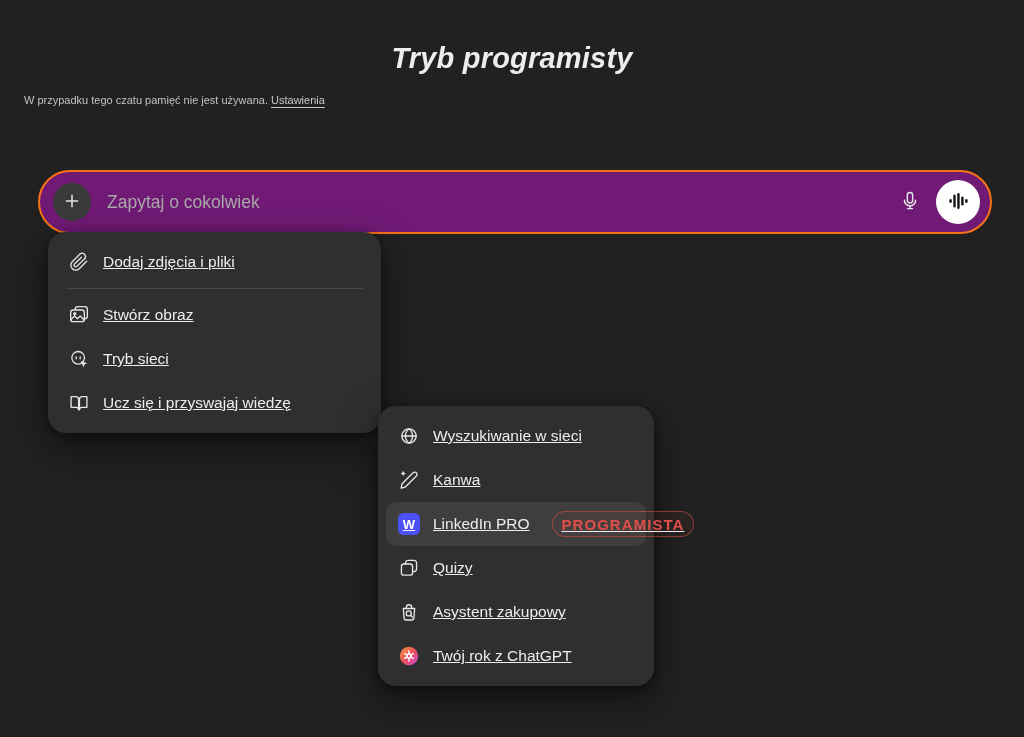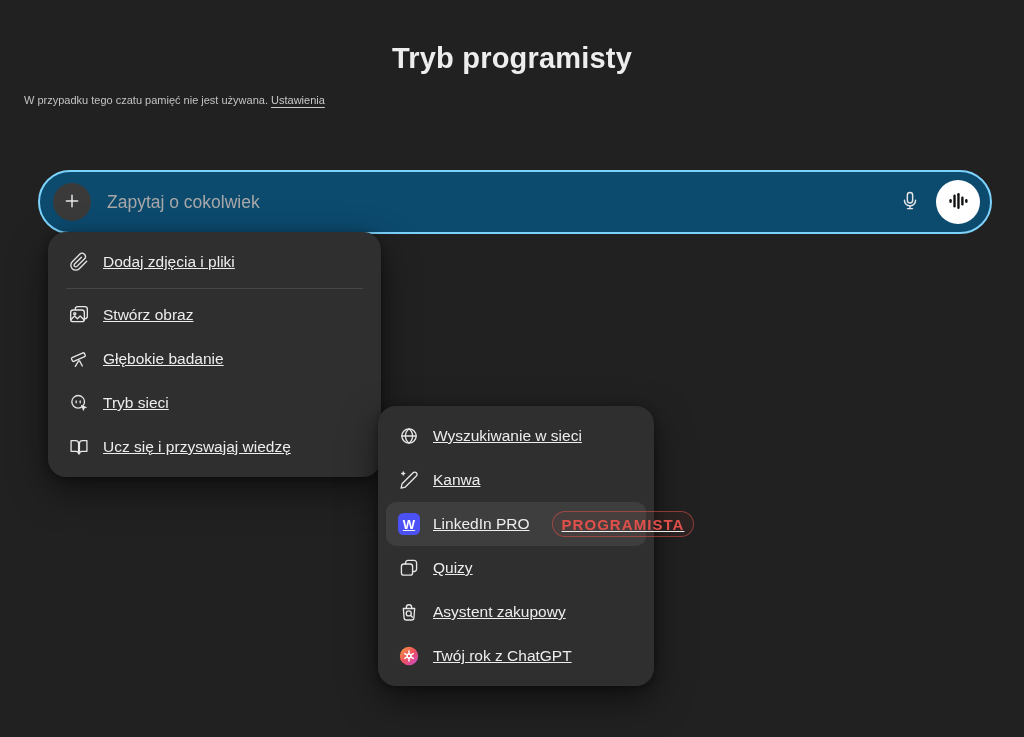--- a/index.html
+++ b/index.html
@@ -8,33 +8,34 @@
   .app {
     position:relative; width:1024px; height:737px;
     background:#212121; overflow:hidden; color:#ececec;
   }
 
   
   .page-title {
     position:absolute; top:42px; left:0; width:100%;
     text-align:center; font-size:29px; font-weight:600; color:#ededed;
     letter-spacing:.2px;
+    font-style:italic;
   }
   .page-subtitle {
     position:absolute; top:94px; left:0; width:100%;
     text-align:left; font-size:11px; color:#c3c3c3;margin-left:24px;
   }
   .page-subtitle a {
     color:#c9c9c9; text-decoration:underline; text-underline-offset:3px; cursor:pointer;
   }
 
   
   .composer {
     position:absolute; left:38px; top:170px; width:954px; height:64px;
-    background:#0c4a6e; border:2px solid #7dd3fc; border-radius:33px;
+    background:#701a75; border:2px solid #f97316; border-radius:33px;
     display:flex; align-items:center; padding:0 10px 0 13px; z-index:1;
   }
   .plus-btn {
     width:38px; height:38px; border-radius:50%; background:#3a3a3a;
     display:grid; place-items:center; flex:none; cursor:pointer; border:none;
   }
   .composer-placeholder {
     margin-left:16px; font-size:17.5px; color:#a8a8a8; flex:1;
     white-space:nowrap; overflow:hidden; cursor:text;
   }
@@ -140,31 +141,20 @@
         <svg class="ic" width="20" height="20" viewBox="0 0 24 24">
           <path d="M7.5 5.5V5a3 3 0 0 1 3-3H19a3 3 0 0 1 3 3v8.5a3 3 0 0 1-3 3h-.6"></path>
           <rect x="2" y="6" width="16.4" height="14" rx="3"></rect>
           <circle cx="6.9" cy="10.4" r="1.3"></circle>
           <path d="M2.4 17.4l4.3-4.3 3.4 3.4 3.3-3.3 4.8 4.8"></path>
         </svg>
       </span>
       <span class="ml">Stwórz obraz</span>
     </div>
 
-    <div class="menu-row">
-      <span class="mi">
-        <svg class="ic" width="20" height="20" viewBox="0 0 24 24">
-          <path d="M3.7 10.3L16.8 4.6a1.25 1.25 0 0 1 1.65.65l1 2.3a1.25 1.25 0 0 1-.65 1.65L5.7 14.85a1.25 1.25 0 0 1-1.65-.65l-1-2.3a1.25 1.25 0 0 1 .65-1.6z"></path>
-          <path d="M11.2 14.8l-3.6 6"></path>
-          <path d="M12.7 14.2l3.3 6.2"></path>
-          <circle class="fill" cx="11.9" cy="14" r="0.7"></circle>
-        </svg>
-      </span>
-      <span class="ml">Głębokie badanie</span>
-    </div>
 
     <div class="menu-row">
       <span class="mi">
         <svg class="ic" width="20" height="20" viewBox="0 0 24 24">
           <circle cx="11" cy="10.6" r="7.6"></circle>
           <path d="M8.6 9.6v2.1M13.4 9.6v2.1"></path>
           <path class="fill" d="M14.2 14.2l7.6 2.8-3.2 1.5-1.4 3.3z"></path>
         </svg>
       </span>
       <span class="ml">Tryb sieci</span>

